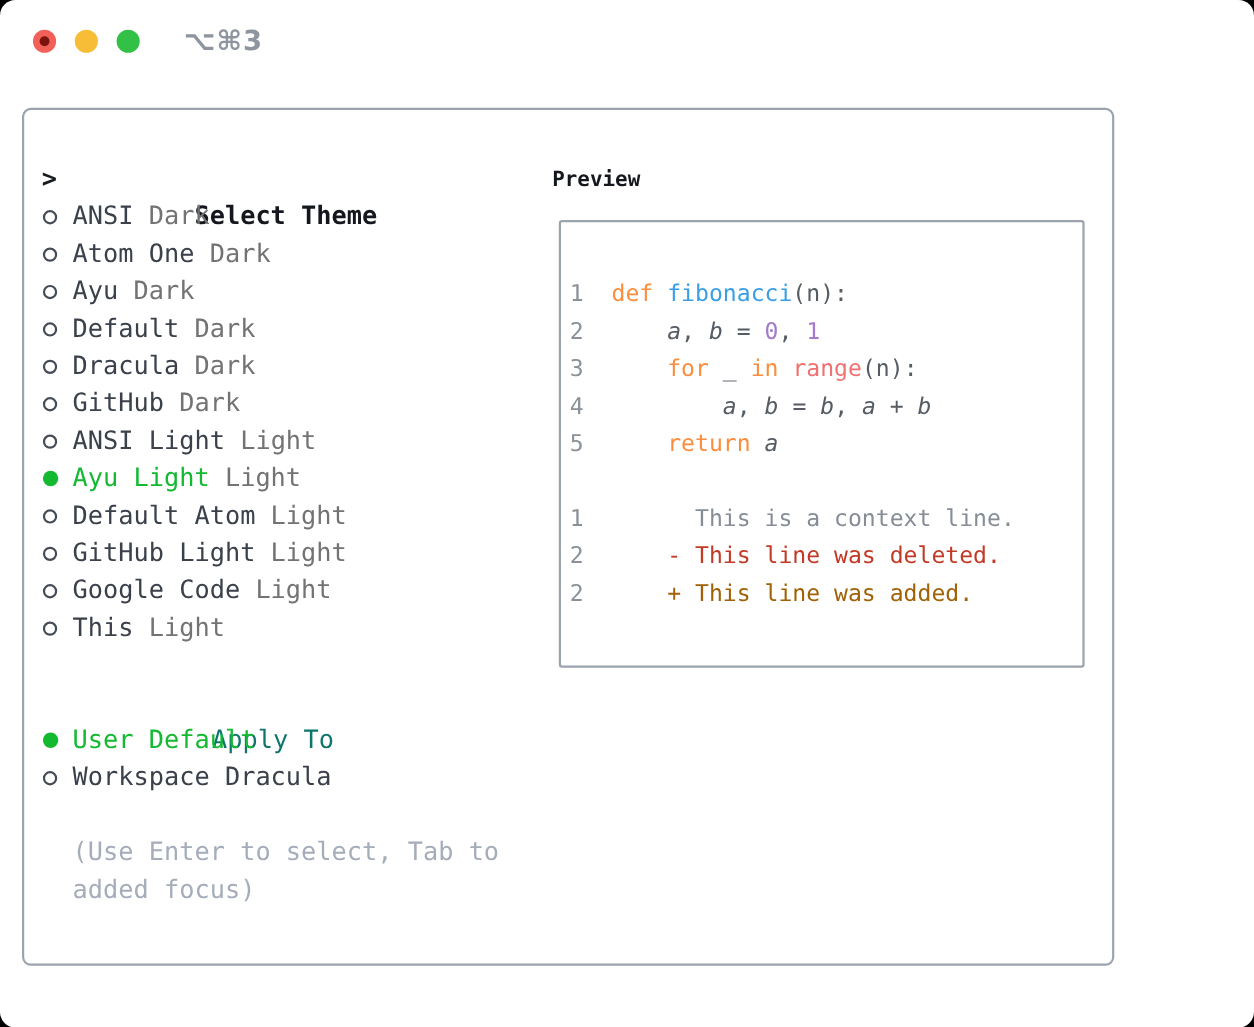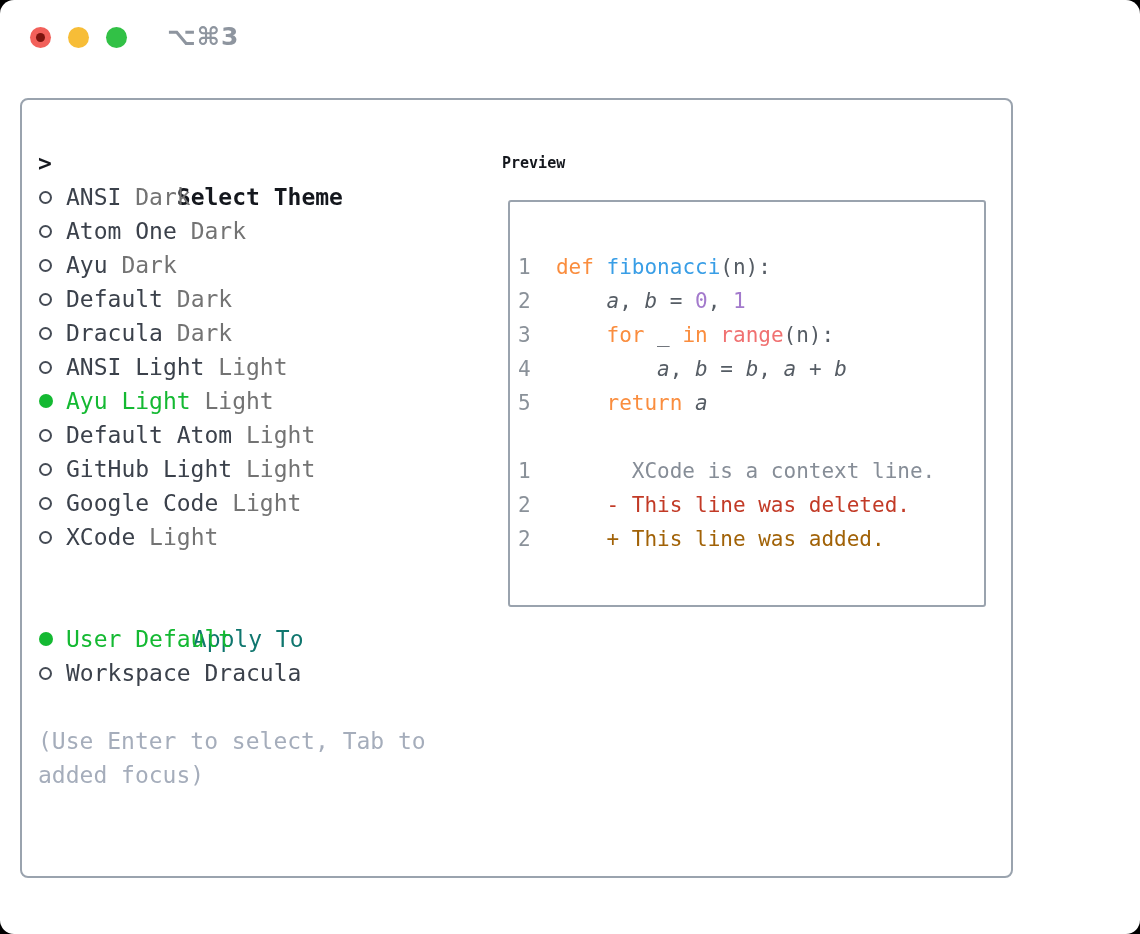--- a/index.html
+++ b/index.html
@@ -30,24 +30,24 @@
   .row{position:relative;height:34px;line-height:34px;white-space:pre;padding-left:28px;}
   .row .marker{position:absolute;left:0;top:0;width:28px;height:34px;display:flex;align-items:center;}
   .cursor-char{font-weight:bold;color:#171a20;}
   .hdr{font-weight:bold;color:#14171d;}
   .ring{width:13px;height:13px;border-radius:50%;border:2px solid #454b55;box-sizing:border-box;margin-left:1px;}
   .dot{width:14px;height:14px;border-radius:50%;background:#14b932;margin-left:1px;}
   .muted{color:#737373;}
   .green{color:#14b932;}
   .spacer{height:34px;}
   .subhdr{color:#0f766e;margin-left:16px;}
-  .hint{color:#a5adbb;}
+  .hint{color:#a5adbb;margin-left:28px;}
   
   .pane-right{position:absolute;left:480px;top:46px;width:500px;}
-  .preview-title{font-size:15px;line-height:34px;font-weight:bold;color:#14171d;white-space:pre;}
+  .preview-title{font-size:19px;line-height:34px;font-weight:bold;color:#14171d;white-space:pre;}
   .preview-box{
     margin-left:6px;margin-top:20px;width:478px;height:407px;box-sizing:border-box;
     border:2px solid #9aa3ae;border-radius:3px;background:#fff;
     padding:48px 0 0 8px;overflow:hidden;
   }
   .pline{height:34px;line-height:34px;white-space:pre;font-size:21px;}
   .c-ln{color:#8a9199;}
   .c-fg{color:#555c64;}
   .c-kw{color:#fa8d3e;}
   .c-fn{color:#399ee6;}
@@ -79,26 +79,27 @@
     <div class="pane-left">
       <div class="row">
         <span class="marker"><span class="cursor-char">&gt;</span></span><span class="hdr">Select Theme</span>
       </div>
       <div>
           <div class="row"><span class="marker"><span class="ring"></span></span><span class="">ANSI</span><span class="muted"> Dark</span></div>
           <div class="row"><span class="marker"><span class="ring"></span></span><span class="">Atom One</span><span class="muted"> Dark</span></div>
           <div class="row"><span class="marker"><span class="ring"></span></span><span class="">Ayu</span><span class="muted"> Dark</span></div>
           <div class="row"><span class="marker"><span class="ring"></span></span><span class="">Default</span><span class="muted"> Dark</span></div>
           <div class="row"><span class="marker"><span class="ring"></span></span><span class="">Dracula</span><span class="muted"> Dark</span></div>
+          <div class="row"><span class="marker"><span class="ring"></span></span><span class="">GitHub</span><span class="muted"> Dark</span></div>
           <div class="row"><span class="marker"><span class="ring"></span></span><span class="">ANSI Light</span><span class="muted"> Light</span></div>
           <div class="row"><span class="marker"><span class="dot"></span></span><span class="green">Ayu Light</span><span class="muted"> Light</span></div>
           <div class="row"><span class="marker"><span class="ring"></span></span><span class="">Default Atom</span><span class="muted"> Light</span></div>
           <div class="row"><span class="marker"><span class="ring"></span></span><span class="">GitHub Light</span><span class="muted"> Light</span></div>
           <div class="row"><span class="marker"><span class="ring"></span></span><span class="">Google Code</span><span class="muted"> Light</span></div>
-          <div class="row"><span class="marker"><span class="ring"></span></span><span class="">XCode</span><span class="muted"> Light</span></div>
+          <div class="row"><span class="marker"><span class="ring"></span></span><span class="">This</span><span class="muted"> Light</span></div>
         </div>
       <div class="spacer"></div>
       <div class="row">
         <span class="subhdr">Apply To</span>
       </div>
       <div>
           <div class="row"><span class="marker"><span class="dot"></span></span><span class="green">User Default</span></div>
           <div class="row"><span class="marker"><span class="ring"></span></span><span class="">Workspace Dracula</span></div>
         </div>
       <div class="spacer"></div>
@@ -108,20 +109,20 @@
 
     <div class="pane-right">
       <div class="preview-title">Preview</div>
       <div class="preview-box">
           <div class="pline"><span class="c-ln">1  </span><span class="c-kw">def</span><span class="c-fg"> </span><span class="c-fn">fibonacci</span><span class="c-fg">(n):</span></div>
           <div class="pline"><span class="c-ln">2  </span><span class="c-fg">    </span><span class="c-var">a</span><span class="c-fg">, </span><span class="c-var">b</span><span class="c-fg"> = </span><span class="c-num">0</span><span class="c-fg">, </span><span class="c-num">1</span></div>
           <div class="pline"><span class="c-ln">3  </span><span class="c-fg">    </span><span class="c-kw">for</span><span class="c-fg"> _ </span><span class="c-kw">in</span><span class="c-fg"> </span><span class="c-rng">range</span><span class="c-fg">(n):</span></div>
           <div class="pline"><span class="c-ln">4  </span><span class="c-fg">        </span><span class="c-var">a</span><span class="c-fg">, </span><span class="c-var">b</span><span class="c-fg"> = </span><span class="c-var">b</span><span class="c-fg">, </span><span class="c-var">a</span><span class="c-fg"> + </span><span class="c-var">b</span></div>
           <div class="pline"><span class="c-ln">5  </span><span class="c-fg">    </span><span class="c-kw">return</span><span class="c-fg"> </span><span class="c-var">a</span></div>
           <div class="pline"></div>
-          <div class="pline"><span class="c-ln">1  </span><span class="c-ctx">      XCode is a context line.</span></div>
+          <div class="pline"><span class="c-ln">1  </span><span class="c-ctx">      This is a context line.</span></div>
           <div class="pline"><span class="c-ln">2  </span><span class="c-del">    - This line was deleted.</span></div>
           <div class="pline"><span class="c-ln">2  </span><span class="c-add">    + This line was added.</span></div>
         </div>
     </div>
 
   </div>
 </div>
 
 </body></html>

